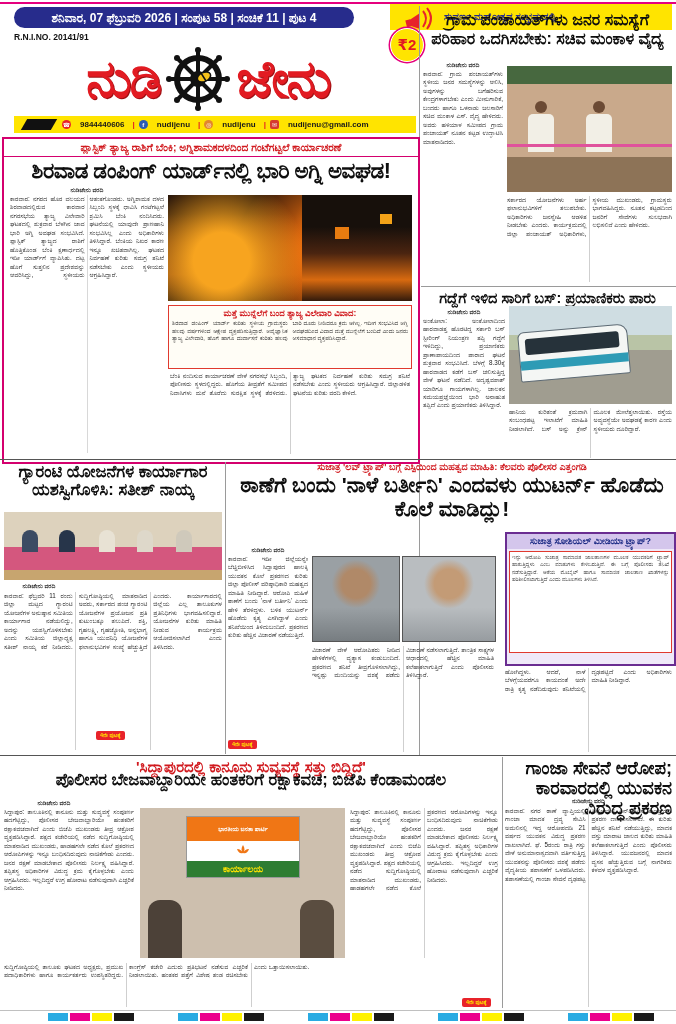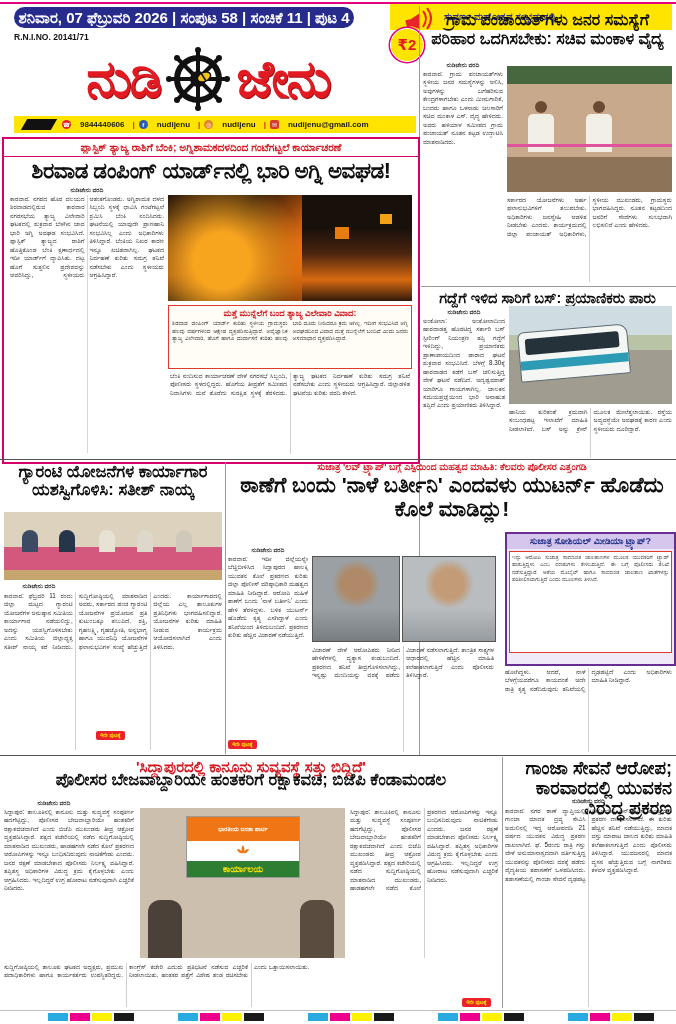--- a/index.html
+++ b/index.html
@@ -3,21 +3,21 @@
 <meta charset="utf-8">
 <style>
   html,body{margin:0;padding:0;background:#e9e9e9;}
   .sheet{position:relative;width:676px;height:1024px;background:#ffffff;margin:0 auto;overflow:hidden;
          font-family:"Liberation Sans","DejaVu Sans",sans-serif;color:#1a1a1a;}
   .abs{position:absolute;}
   
   .topline{left:0;top:2px;width:676px;height:2px;background:#e5007e;}
   .jubileebg{left:390px;top:4px;width:282px;height:26px;background:#ffe400;}
   .datebar{left:14px;top:7px;width:340px;height:21px;background:#272c8c;border-radius:11px;
-           color:#fff;font-size:15px;font-weight:bold;display:flex;align-items:center;justify-content:center;}
+           color:#fff;font-size:12px;font-weight:bold;display:flex;align-items:center;justify-content:center;}
   .jubileetext{left:444px;top:11px;width:226px;color:#272c8c;font-size:10px;font-weight:bold;}
   .rni{left:14px;top:32px;font-size:8.5px;font-weight:bold;color:#111;}
   
   .mast{left:8px;top:42px;width:400px;height:74px;display:flex;align-items:center;justify-content:center;gap:6px;}
   .mtitle{color:#e21b22;font-size:52px;font-weight:800;letter-spacing:-2px;line-height:1;
           text-shadow:1px 1px 0 #9e0f12;}
   .price{left:390px;top:28px;width:32px;height:32px;background:#ffe400;border:1.5px solid #fff;border-radius:50%;
          color:#e21b22;font-size:15px;font-weight:800;display:flex;align-items:center;justify-content:center;
          box-shadow:0 0 0 1.5px #e5007e;}
   
@@ -107,21 +107,21 @@
   <div class="abs datebar">
     <span>ಶನಿವಾರ, 07 ಫೆಬ್ರುವರಿ 2026 | ಸಂಪುಟ 58 | ಸಂಚಿಕೆ 11 | ಪುಟ 4</span>
   </div>
   <svg class="abs" style="left:404px;top:5px" width="36" height="26" viewBox="0 0 36 26">
     <polygon points="4,16 16,8 16,24 4,20" fill="#e8232a"></polygon>
     <rect x="2" y="15" width="5" height="7" fill="#e8232a" transform="rotate(-15 4 18)"></rect>
     <path d="M19 6 Q25 13 19 22" stroke="#e8232a" stroke-width="2" fill="none"></path>
     <path d="M23 3 Q31 13 23 24" stroke="#e8232a" stroke-width="2" fill="none"></path>
   </svg>
   <div class="abs jubileetext">ಸುವರ್ಣ ಮಹೋತ್ಸವ ಸಂಭ್ರಮದಲ್ಲಿ</div>
-  <div class="abs rni">R.N.I.NO. 20141/71</div>
+  <div class="abs rni">R.N.I.NO. 20141/91</div>
 
   <div class="abs mast">
     <span class="mtitle">ನುಡಿ</span>
     <svg class="wheel" width="64" height="64" viewBox="0 0 64 64">
       <circle cx="32" cy="32" r="21" fill="none" stroke="#111" stroke-width="6"></circle>
       <circle cx="32" cy="32" r="8" fill="#111"></circle>
       <g stroke="#111" stroke-width="4">
         <line x1="32" y1="2" x2="32" y2="62"></line>
           <line x1="2" y1="32" x2="62" y2="32"></line>
         <line x1="11" y1="11" x2="53" y2="53"></line>

